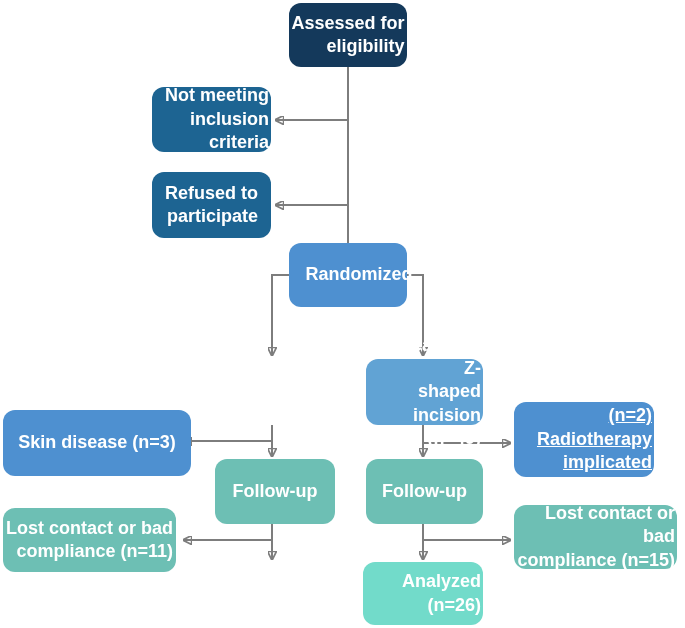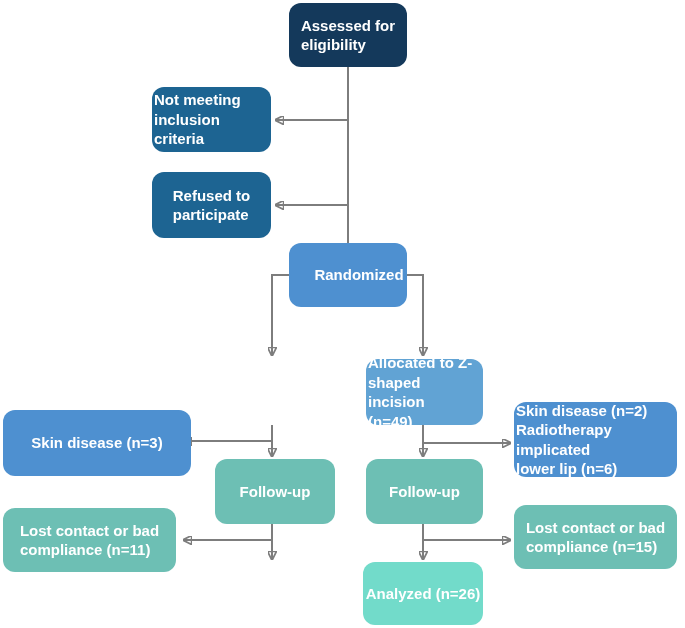--- a/index.html
+++ b/index.html
@@ -10,38 +10,38 @@
     font-family:"Liberation Sans", sans-serif;
     overflow:hidden;
   }
   .connectors { position:absolute; left:0; top:0; width:685px; height:628px; }
   .connectors path { stroke:var(--connector); stroke-width:2; fill:none; }
   .arrowfill { fill:var(--connector); stroke:none; }
 
   .node {
     position:absolute;
     display:flex; align-items:center; justify-content:center;
-    text-align:left;
+    text-align:right;
     color:var(--text);
     font-weight:bold;
-    font-size:15px;
+    font-size:18px;
     line-height:1.3;
     border-radius:12px;
     white-space:pre-line;
     padding:2px;
     box-sizing:border-box;
   }
   #n-assessed       { left:289px; top:3px;   width:118px; height:64px; background:var(--dark_navy); }
   #n-notmeeting     { left:152px; top:87px;  width:119px; height:65px; background:var(--steel_blue); }
   #n-refused        { left:152px; top:172px; width:119px; height:66px; background:var(--steel_blue); }
   #n-randomized     { left:289px; top:243px; width:118px; height:64px; background:var(--blue);padding-left:24px; }
   #n-alloc-straight { left:215px; top:359px; width:120px; height:66px; background:var(--light_blue); }
   #n-alloc-z        { left:366px; top:359px; width:117px; height:66px; background:var(--light_blue); }
   #n-skin-left      { left:3px;   top:410px; width:188px; height:66px; background:var(--blue); }
-  #n-skin-right     { left:514px; top:402px; width:163px; height:75px; background:var(--blue); }
+  #n-skin-right     { left:514px; top:402px; width:140px; height:75px; background:var(--blue);text-decoration:underline; }
   #n-followup-left  { left:215px; top:459px; width:120px; height:65px; background:var(--teal); }
   #n-followup-right { left:366px; top:459px; width:117px; height:65px; background:var(--teal); }
   #n-lost-left      { left:3px;   top:508px; width:173px; height:64px; background:var(--teal); }
   #n-lost-right     { left:514px; top:505px; width:163px; height:64px; background:var(--teal); }
   #n-analyzed-left  { left:212px; top:562px; width:120px; height:63px; background:var(--light_teal); }
   #n-analyzed-right { left:363px; top:562px; width:120px; height:63px; background:var(--light_teal); }
 </style>
 </head>
 <body>
 

